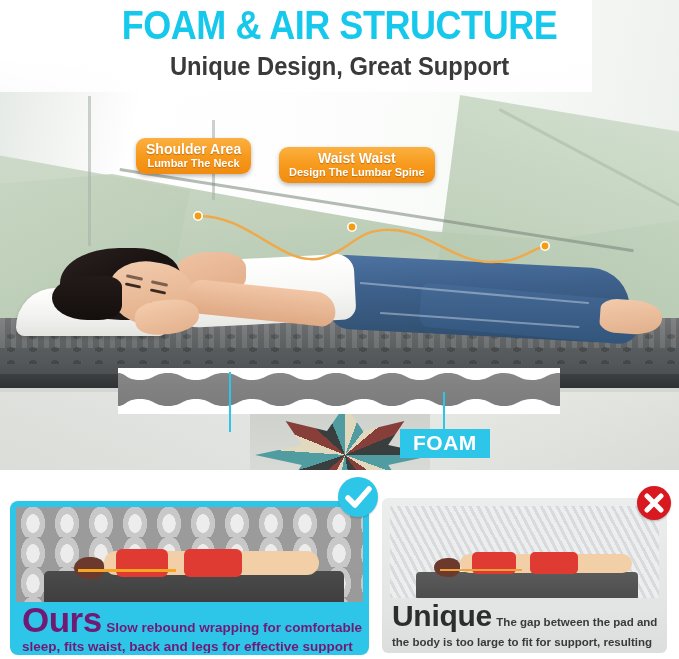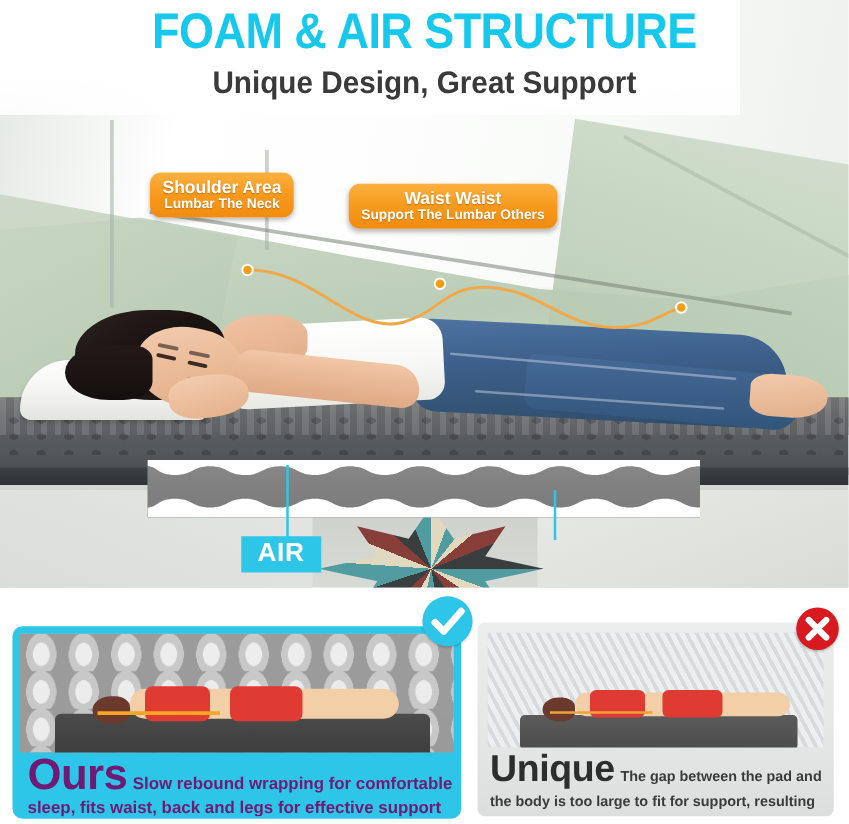--- a/index.html
+++ b/index.html
@@ -409,28 +409,28 @@
       <circle cx="352" cy="227" r="4.2" fill="#f59d12" stroke="#ffffff" stroke-width="1.6"></circle>
       <circle cx="545" cy="246" r="4.2" fill="#f59d12" stroke="#ffffff" stroke-width="1.6"></circle>
     </svg>
   </div>
 
   <div class="header">
     <div class="title">FOAM &amp; AIR STRUCTURE</div>
     <div class="subtitle">Unique Design, Great Support</div>
   </div>
 
-  <div class="badge" style="left:120px;top:138px;">
+  <div class="badge" style="left:136px;top:138px;">
     <div class="b-title">Shoulder Area</div>
     <div class="b-sub">Lumbar The Neck</div>
   </div>
 
   <div class="badge" style="left:279px;top:147px;">
     <div class="b-title">Waist Waist</div>
-    <div class="b-sub">Support The Lumbar Others</div>
+    <div class="b-sub">Design The Lumbar Spine</div>
   </div>
 
 
   <div class="xsec">
     <div class="xsec-core"></div>
     <svg class="mark" viewBox="0 0 442 46" preserveAspectRatio="none">
       <path d="M0,0 L442,0 L442,5
                C 428,5 428,12 414,12 C 400,12 400,5 386,5 C 372,5 372,12 358,12
                C 344,12 344,5 330,5 C 316,5 316,12 302,12 C 288,12 288,5 274,5
                C 260,5 260,12 246,12 C 232,12 232,5 218,5 C 204,5 204,12 190,12
@@ -443,21 +443,21 @@
                C 260,38 260,31 246,31 C 232,31 232,38 218,38 C 204,38 204,31 190,31
                C 176,31 176,38 162,38 C 148,38 148,31 134,31 C 120,31 120,38 106,38
                C 92,38 92,31 78,31 C 64,31 64,38 50,38 C 36,38 36,31 22,31
                C 8,31 8,38 0,38 Z" fill="#ffffff"></path>
     </svg>
   </div>
 
   <div class="leader" style="left:229px;top:372px;height:60px;"></div>
   <div class="leader" style="left:443px;top:392px;height:40px;"></div>
 
-  <div class="chip" style="left:193px;top:429px;">AIR</div>
+  <div class="chip" style="left:400px;top:429px;">FOAM</div>
 
   <div class="panel-others">
     <div class="others-art">
       <div class="others-pad"></div>
       <div class="others-body"></div>
       <div class="others-swim" style="left:82px;width:44px;"></div>
       <div class="others-swim" style="left:140px;width:48px;"></div>
       <div class="others-head"></div>
       <div class="others-line"></div>
     </div>

